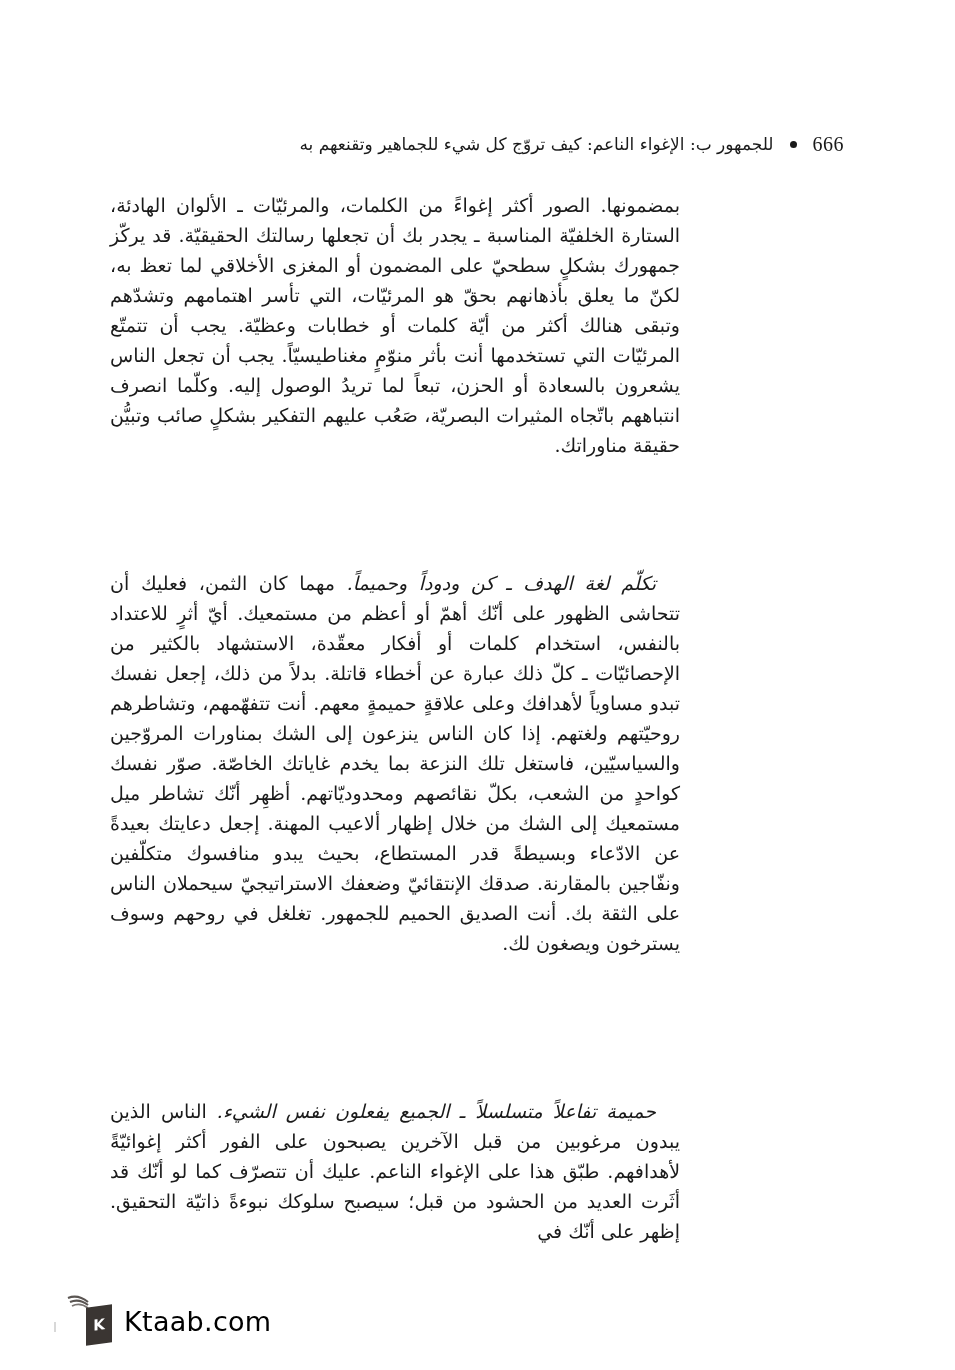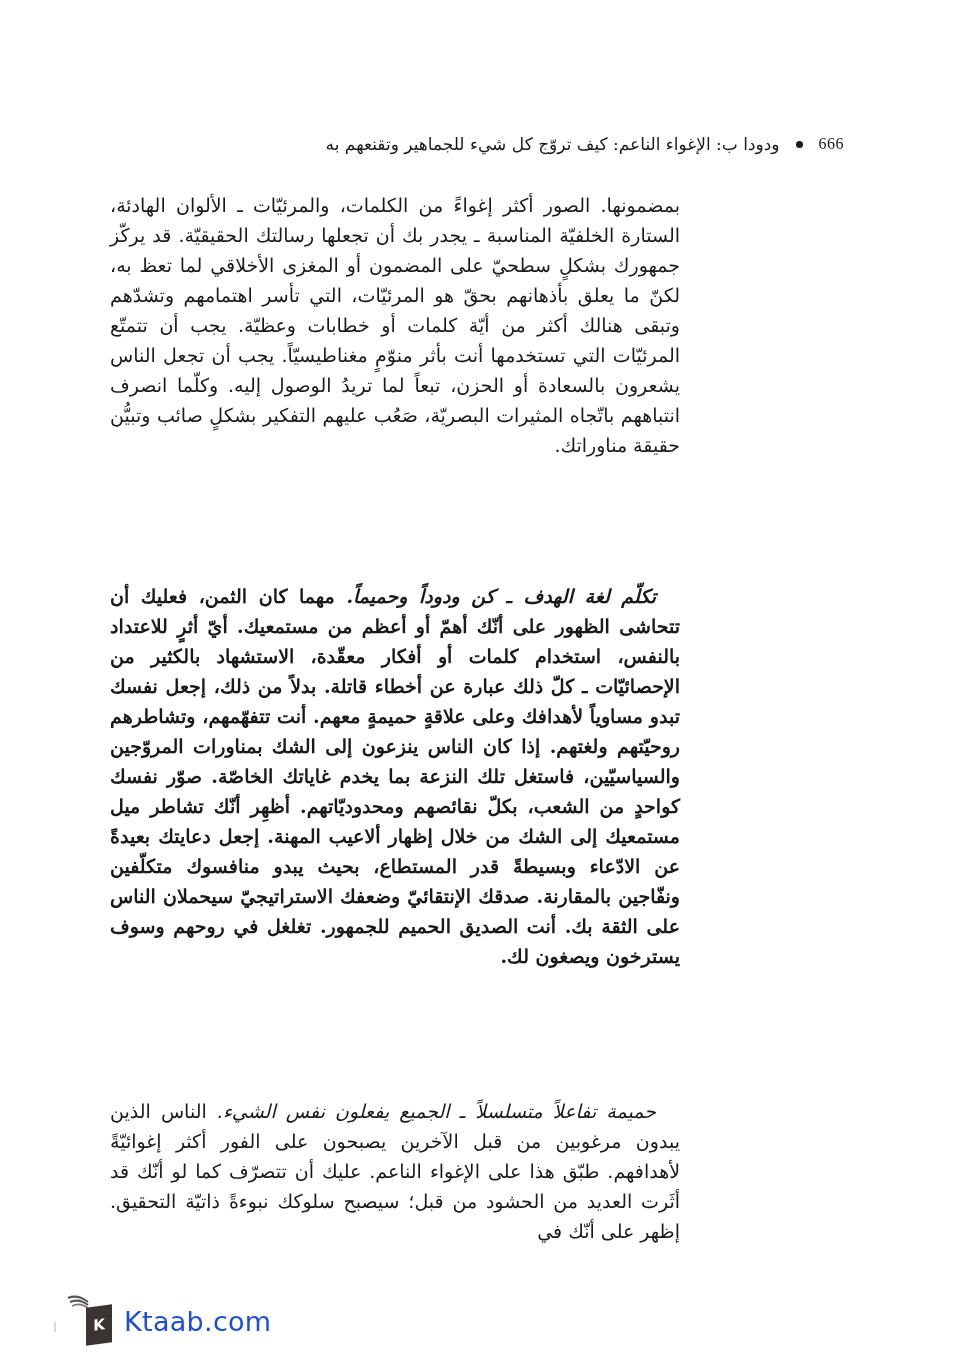--- a/index.html
+++ b/index.html
@@ -22,21 +22,21 @@
     width: 574px;
     height: 32px;
     direction: rtl;
     display: flex;
     align-items: center;
     justify-content: flex-start;
     font-size: 17px;
   }
   .page-number {
     font-family: "Liberation Serif", serif;
-    font-size: 16px;
+    font-size: 20px;
     letter-spacing: 0.5px;
     text-align: right;
   }
   .bullet {
     display: inline-block;
     width: 7px;
     height: 7px;
     border-radius: 50%;
     background: #1a1a1a;
     margin: 0 16px 0 16px;
@@ -58,21 +58,21 @@
     margin: 0;
     text-indent: 0;
   }
   .para.indent {
     text-indent: 24px;
   }
   .lead-italic {
     font-style: italic;
   }
   #para-1 { top: 190px; }
-  #para-2 { top: 581px; font-weight: bold; }
+  #para-2 { top: 568px; }
   #para-3 { top: 1096px; }
 
   .logo {
     position: absolute;
     left: 66px;
     top: 1294px;
     display: flex;
     align-items: center;
     direction: ltr;
   }
@@ -101,39 +101,39 @@
     justify-content: center;
     color: #ffffff;
     font-family: "DejaVu Sans", sans-serif;
     font-weight: bold;
     font-size: 15px;
   }
   .logo-text {
     margin-left: 10px;
     font-family: "DejaVu Sans", sans-serif;
     font-size: 27px;
-    color: #1d4ed8;
+    color: #000000;
     letter-spacing: 0.3px;
   }
   .margin-tick {
     position: absolute;
     left: 54px;
     top: 1322px;
     width: 2px;
     height: 10px;
     background: #d8d8d8;
   }
 </style>
 </head>
 <body>
 
 <div class="page-header">
   <span class="page-number">666</span>
   <span class="bullet"></span>
-  <span class="running-title">ودودا ب: الإغواء الناعم: كيف تروّج كل شيء للجماهير وتقنعهم به</span>
+  <span class="running-title">للجمهور ب: الإغواء الناعم: كيف تروّج كل شيء للجماهير وتقنعهم به</span>
 </div>
 
 <div class="body-text" id="para-1">
   <p class="para"><span>بمضمونها. الصور أكثر إغواءً من الكلمات، والمرئيّات ـ الألوان الهادئة، الستارة الخلفيّة المناسبة ـ يجدر بك أن تجعلها رسالتك الحقيقيّة. قد يركّز جمهورك بشكلٍ سطحيّ على المضمون أو المغزى الأخلاقي لما تعظ به، لكنّ ما يعلق بأذهانهم بحقّ هو المرئيّات، التي تأسر اهتمامهم وتشدّهم وتبقى هنالك أكثر من أيّة كلمات أو خطابات وعظيّة. يجب أن تتمتّع المرئيّات التي تستخدمها أنت بأثر منوّمٍ مغناطيسيّاً. يجب أن تجعل الناس يشعرون بالسعادة أو الحزن، تبعاً لما تريدُ الوصول إليه. وكلّما انصرف انتباههم باتّجاه المثيرات البصريّة، صَعُب عليهم التفكير بشكلٍ صائب وتبيُّن حقيقة مناوراتك.</span></p>
 </div>
 
 <div class="body-text" id="para-2">
   <p class="para indent"><span class="lead-italic">تكلّم لغة الهدف ـ كن ودوداً وحميماً.</span><span> مهما كان الثمن، فعليك أن تتحاشى الظهور على أنّك أهمّ أو أعظم من مستمعيك. أيّ أثرٍ للاعتداد بالنفس، استخدام كلمات أو أفكار معقّدة، الاستشهاد بالكثير من الإحصائيّات ـ كلّ ذلك عبارة عن أخطاء قاتلة. بدلاً من ذلك، إجعل نفسك تبدو مساوياً لأهدافك وعلى علاقةٍ حميمةٍ معهم. أنت تتفهّمهم، وتشاطرهم روحيّتهم ولغتهم. إذا كان الناس ينزعون إلى الشك بمناورات المروّجين والسياسيّين، فاستغل تلك النزعة بما يخدم غاياتك الخاصّة. صوّر نفسك كواحدٍ من الشعب، بكلّ نقائصهم ومحدوديّاتهم. أظهِر أنّك تشاطر ميل مستمعيك إلى الشك من خلال إظهار ألاعيب المهنة. إجعل دعايتك بعيدةً عن الادّعاء وبسيطةً قدر المستطاع، بحيث يبدو منافسوك متكلّفين ونفّاجين بالمقارنة. صدقك الإنتقائيّ وضعفك الاستراتيجيّ سيحملان الناس على الثقة بك. أنت الصديق الحميم للجمهور. تغلغل في روحهم وسوف يسترخون ويصغون لك.</span></p>
 </div>
 

